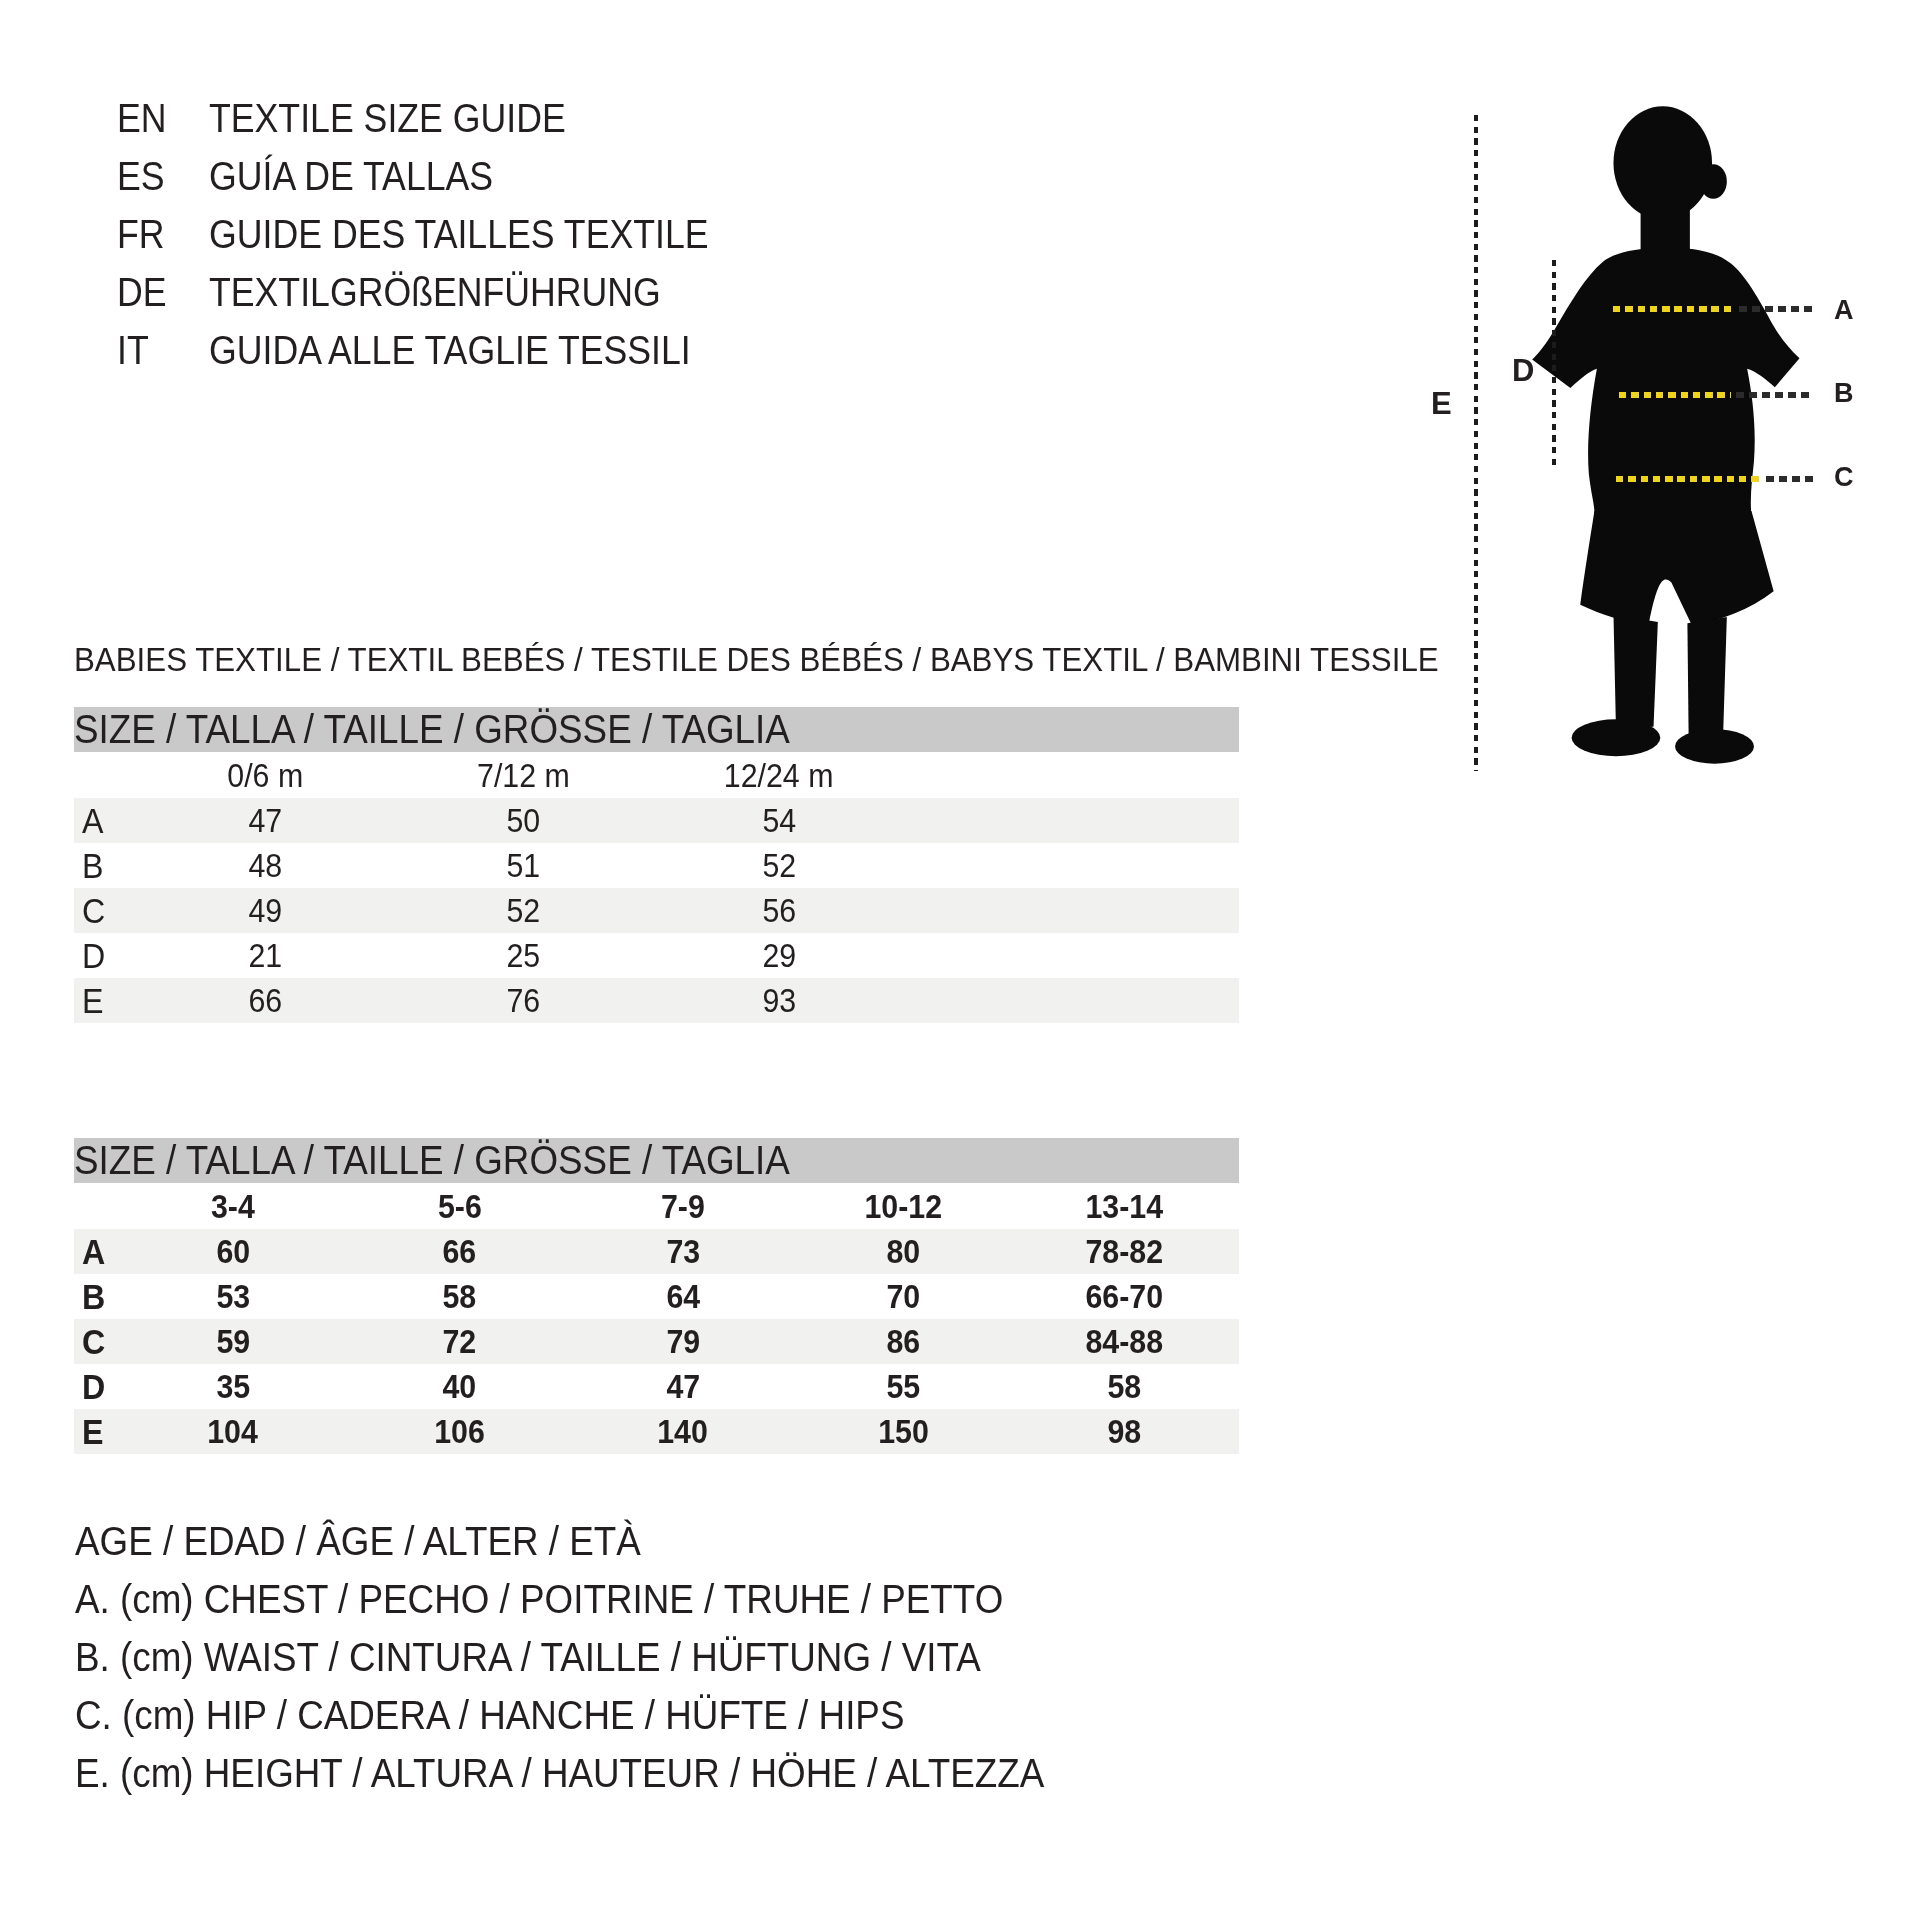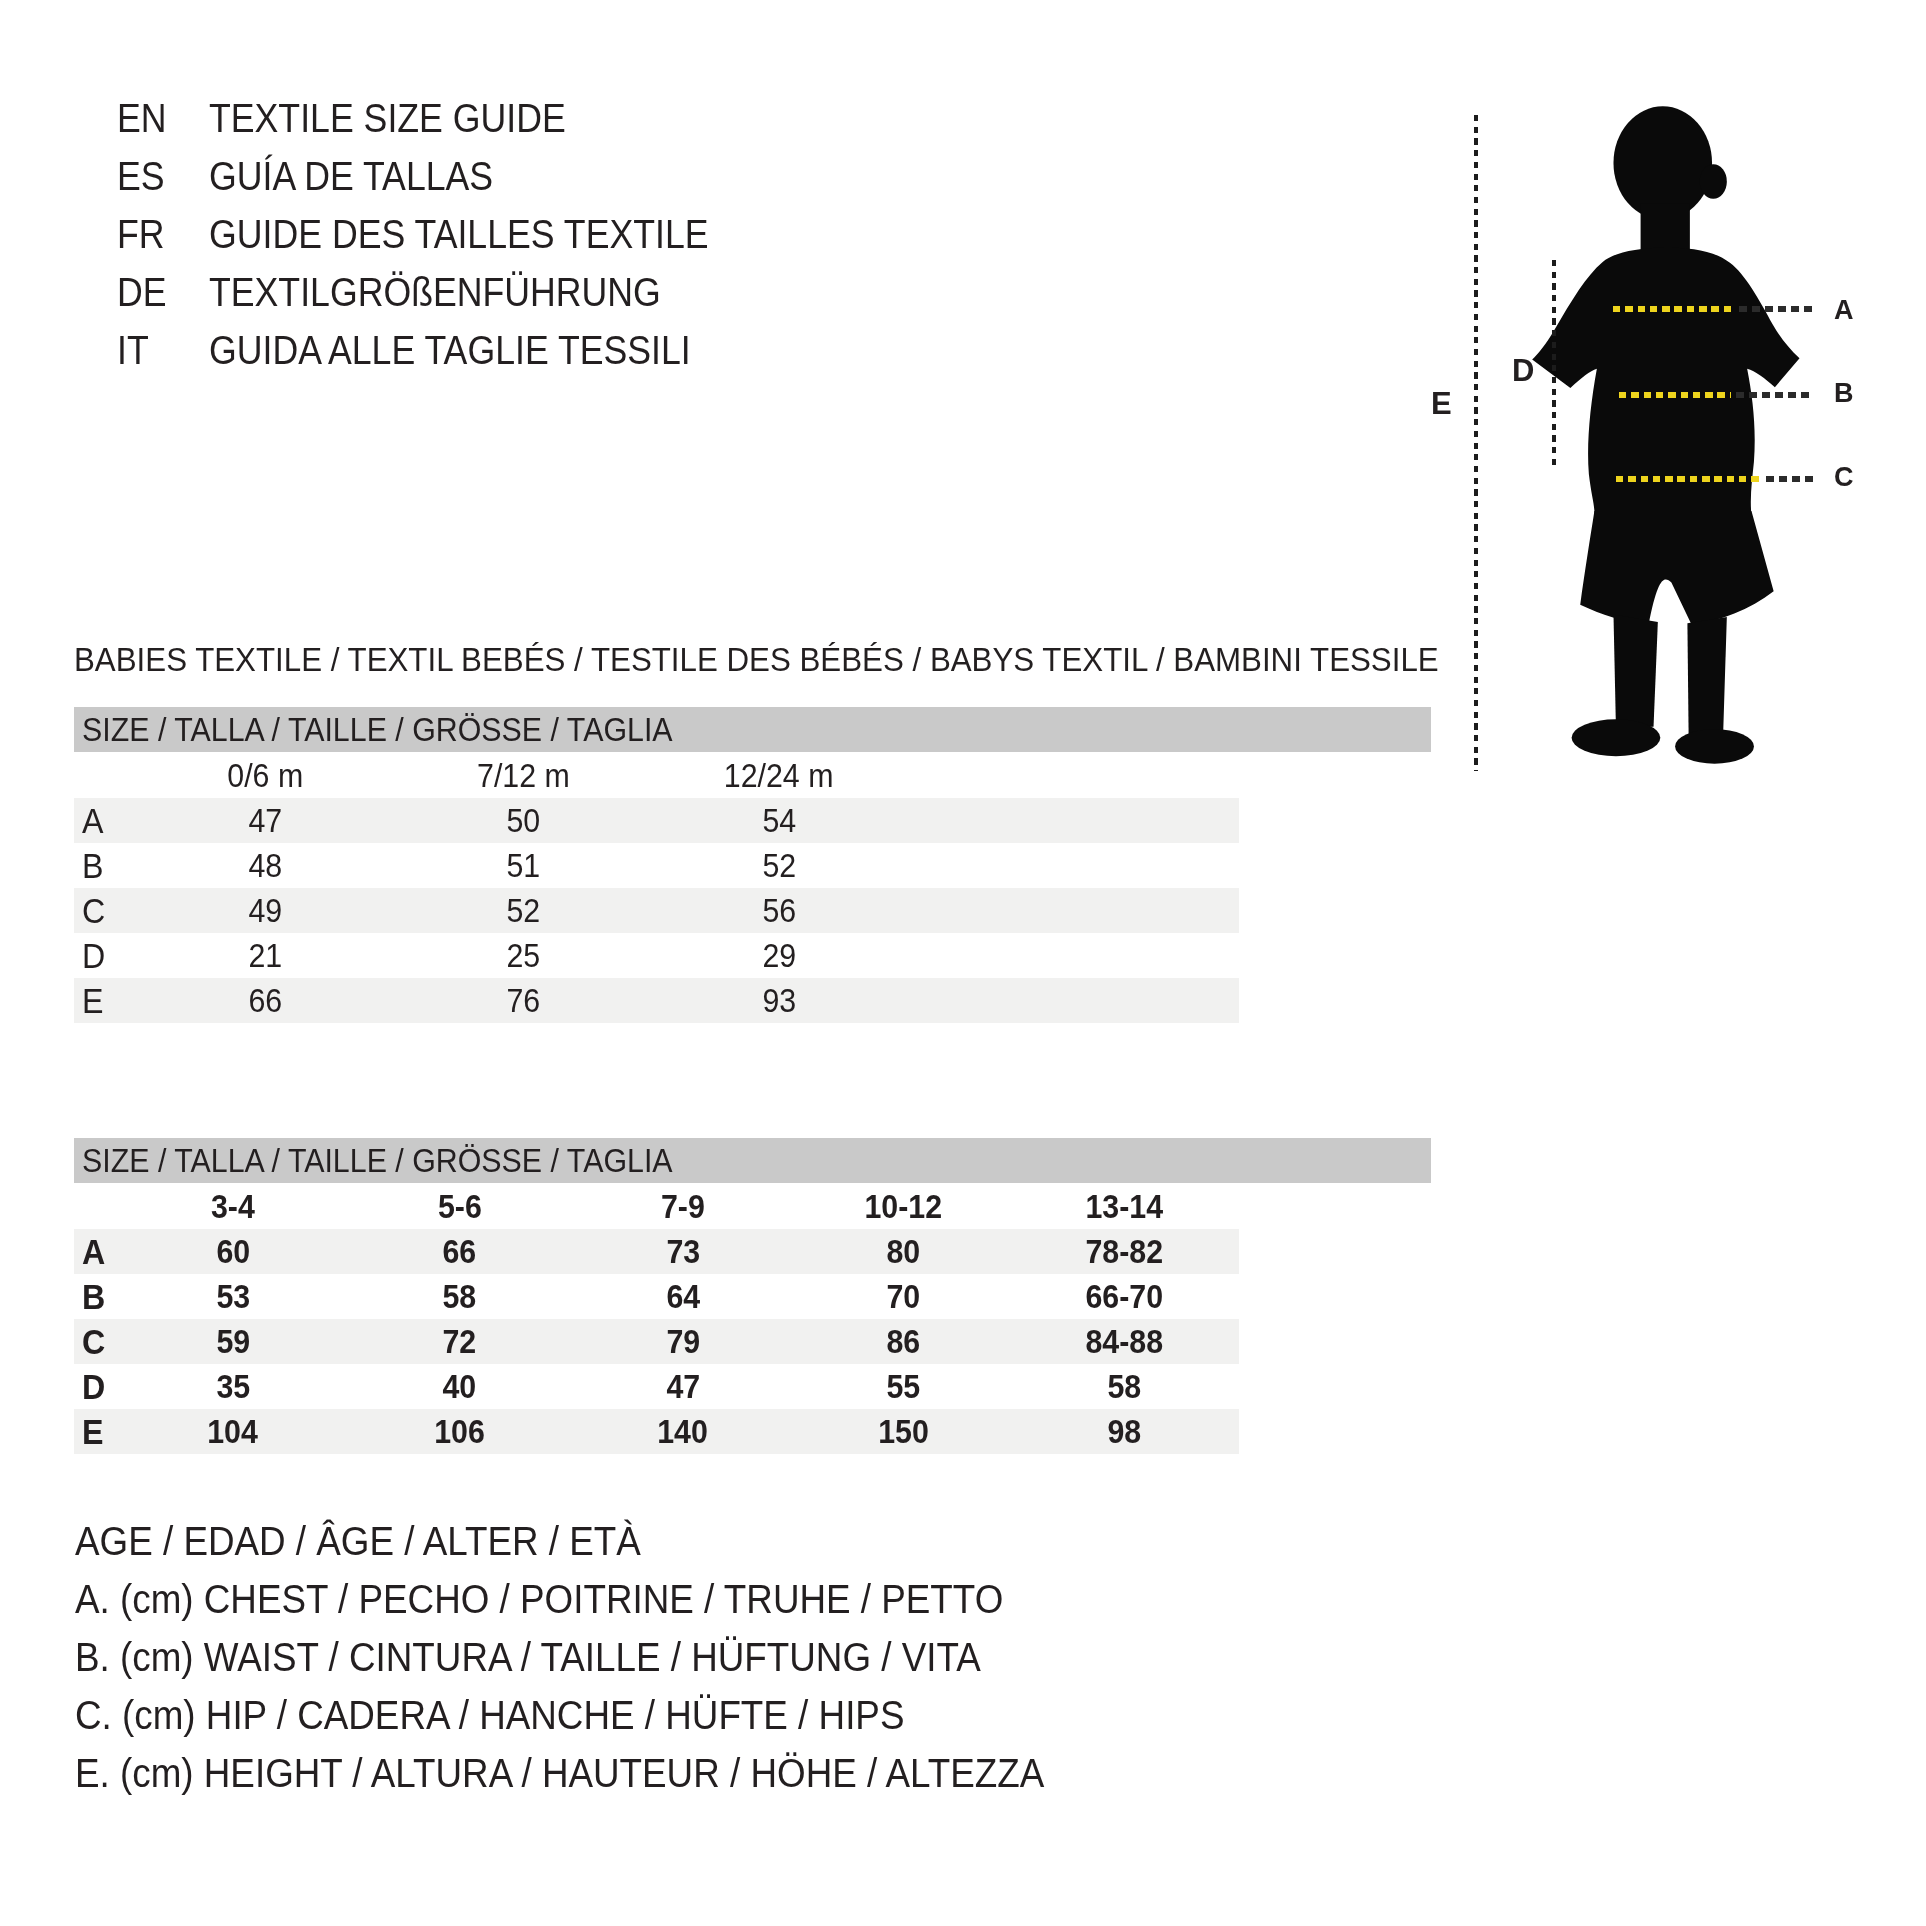--- a/index.html
+++ b/index.html
@@ -13,22 +13,22 @@
   
   .lang{position:absolute;left:77px;top:89px;margin-left:40px;}
   .lang-line{display:flex;align-items:center;height:58px;font-size:41px;line-height:1;}
   .lang-code{flex:none;width:92px;}
   .lang-line .cx{transform:scaleX(0.87);}
 
   
   .sec-title{position:absolute;left:74px;font-size:34px;line-height:34px;}
 
   
-  .bar{position:absolute;left:74px;width:1357px;height:45px;background:#c9c9c9;
-       display:flex;align-items:center;padding-left:8px;box-sizing:border-box;font-size:33px;}
+  .bar{position:absolute;left:74px;width:1165px;height:45px;background:#c9c9c9;
+       display:flex;align-items:center;box-sizing:border-box;font-size:40px;}
 
   
   .tbl{position:absolute;left:74px;width:1165px;}
   .trow{display:grid;align-items:stretch;}
   .trow.babies{grid-template-columns:42px 234px 219px 228px 1fr;gap:32px;}
   .trow.children{grid-template-columns:42px 234px 219px 228px 213px 229px 1fr;font-weight:bold;}
   .trow.head{height:46px;}
   .trow.data{height:45px;}
   .trow.alt{background:#f1f1f0;}
   .cell{display:flex;align-items:center;justify-content:center;font-size:33px;line-height:1;}

